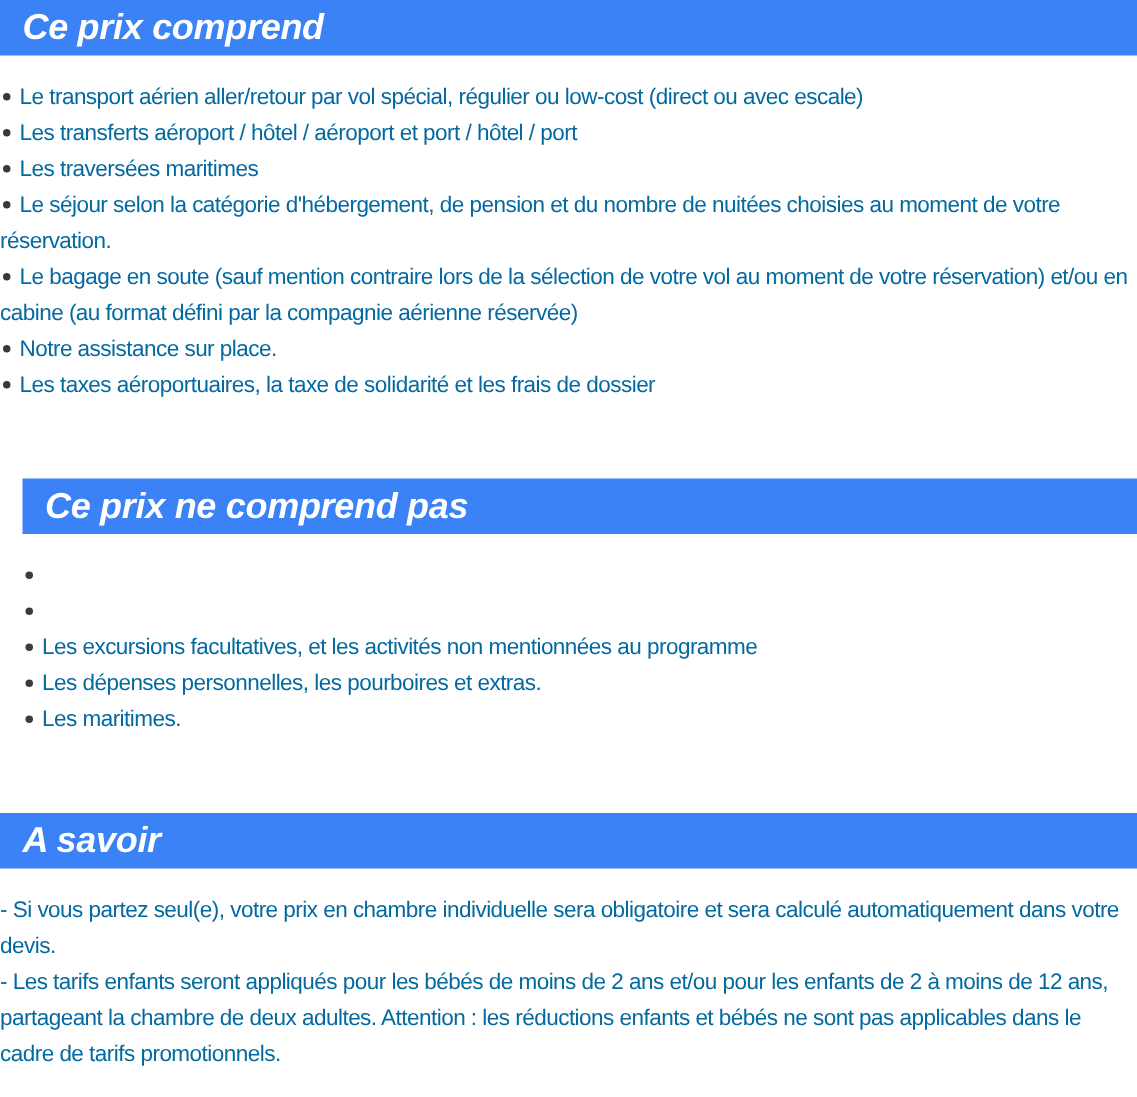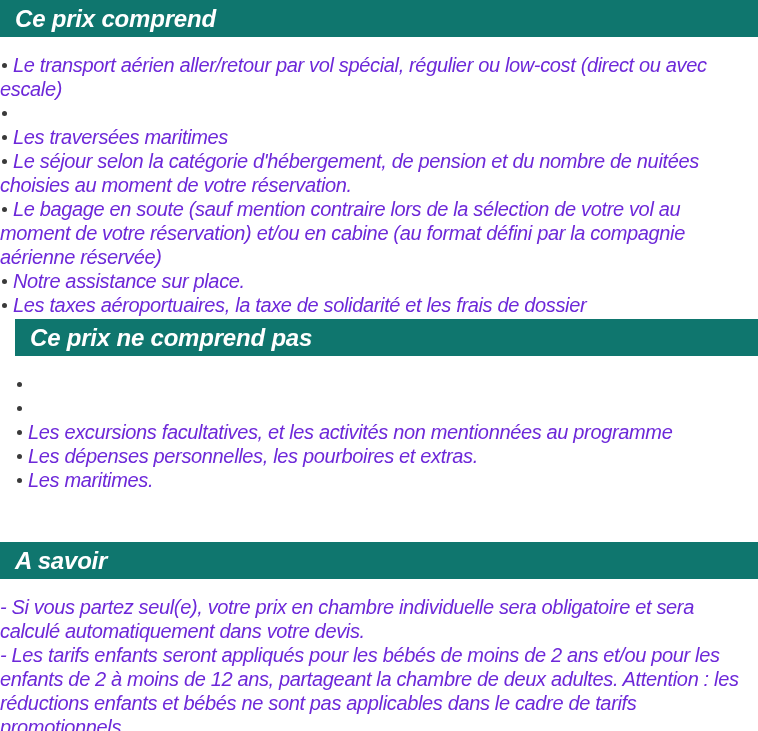--- a/index.html
+++ b/index.html
@@ -1,38 +1,38 @@
 <!DOCTYPE html>
 <html><head>
   <meta charset="utf-8">
   <style>
     html, body { margin: 0; padding: 0; background: #ffffff; }
     body { width: 758px; height: 731px; overflow: hidden; font-family: "Liberation Sans", "DejaVu Sans", sans-serif; }
     .section { position: absolute; left: 0; width: 758px; }
     .band {
-      height: 37px; background: #0f766e; color: #ffffff;
+      height: 37px; background: #3b82f6; color: #ffffff;
       font-style: italic; font-weight: bold; font-size: 24px;
       line-height: 37px; padding-left: 15px; box-sizing: border-box;
       letter-spacing: -0.2px;
     }
     .list { margin: 0; padding: 0; list-style: none; margin-top: 16px; }
     .list li {
-      font-style: italic; font-size: 20px; line-height: 24px; color: #6d28d9;
+      font-size: 15px; line-height: 24px; color: #0369a1;
       letter-spacing: -0.35px; padding-right: 6px;
     }
     .bullet { display: inline-block; width: 5px; height: 5px; border-radius: 50%; background: #3a3a3a; margin: 0 6px 2px 2px; vertical-align: middle; }
   </style>
 </head>
 <body>
 
 <div class="section" style="top:0px;">
   <div class="band">Ce prix comprend</div>
   <ul class="list">
     <li><span class="bullet"></span><span>Le transport aérien aller/retour par vol spécial, régulier ou low-cost (direct ou avec escale)</span></li>
-    <li><span class="bullet"></span></li>
+    <li><span class="bullet"></span><span>Les transferts aéroport / hôtel / aéroport et port / hôtel / port</span></li>
     <li><span class="bullet"></span><span>Les traversées maritimes</span></li>
     <li><span class="bullet"></span><span>Le séjour selon la catégorie d'hébergement, de pension et du nombre de nuitées choisies au moment de votre réservation.</span></li>
     <li><span class="bullet"></span><span>Le bagage en soute (sauf mention contraire lors de la sélection de votre vol au moment de votre réservation) et/ou en cabine (au format défini par la compagnie aérienne réservée)</span></li>
     <li><span class="bullet"></span><span>Notre assistance sur place.</span></li>
     <li><span class="bullet"></span><span>Les taxes aéroportuaires, la taxe de solidarité et les frais de dossier</span></li>
   </ul>
 </div>
 
 <div class="section" style="top:319px;margin-left:15px;">
   <div class="band">Ce prix ne comprend pas</div>

